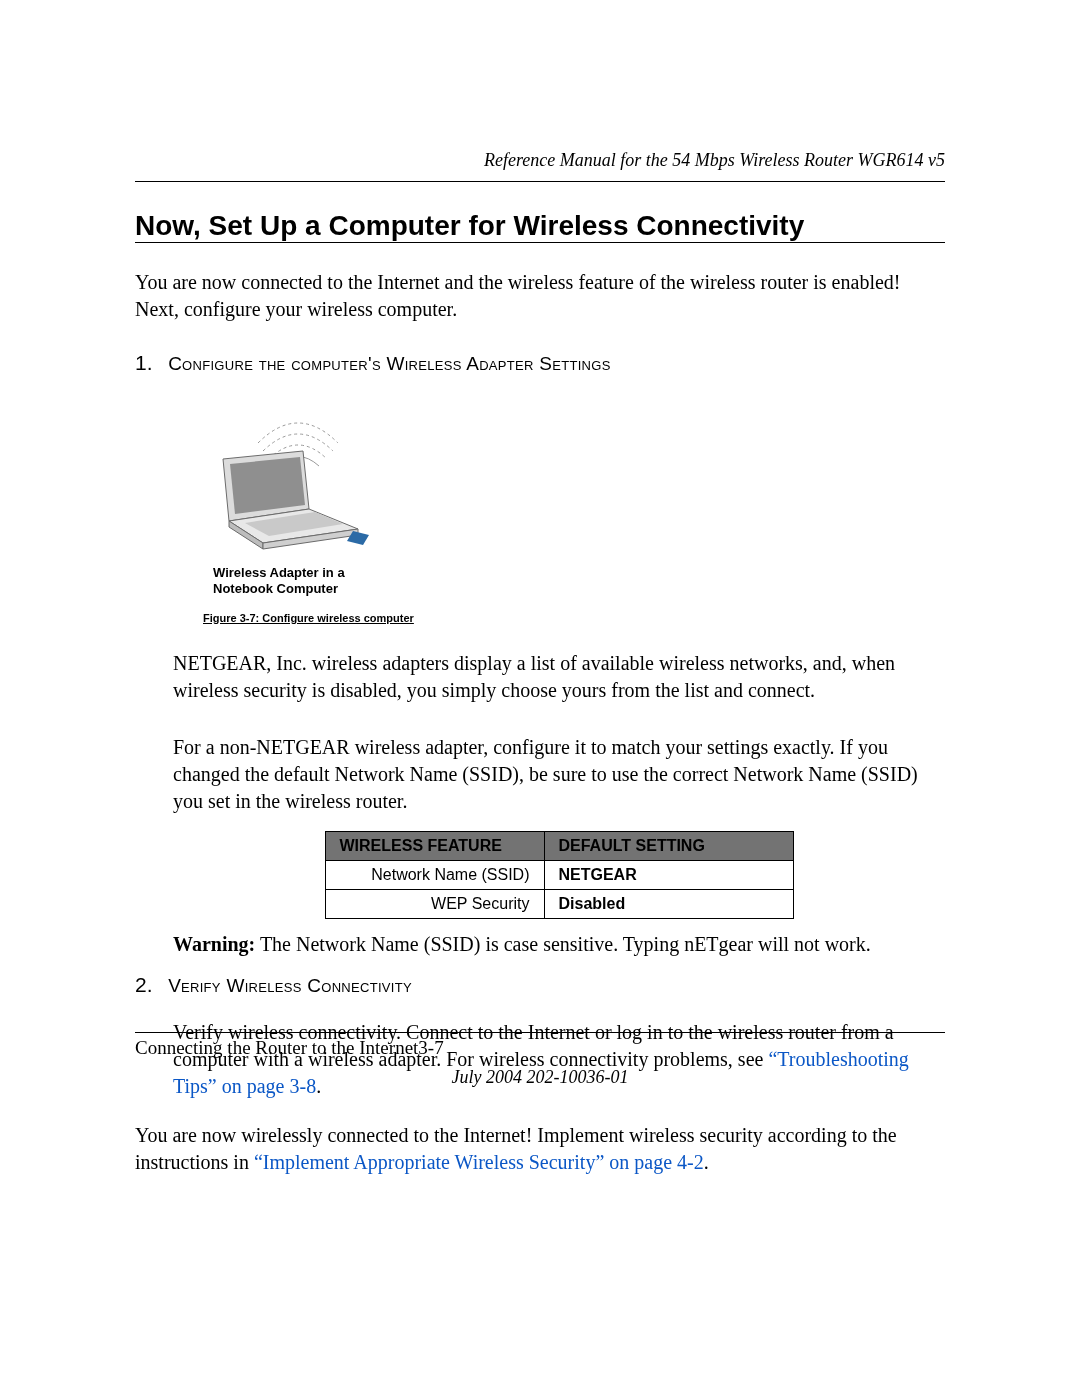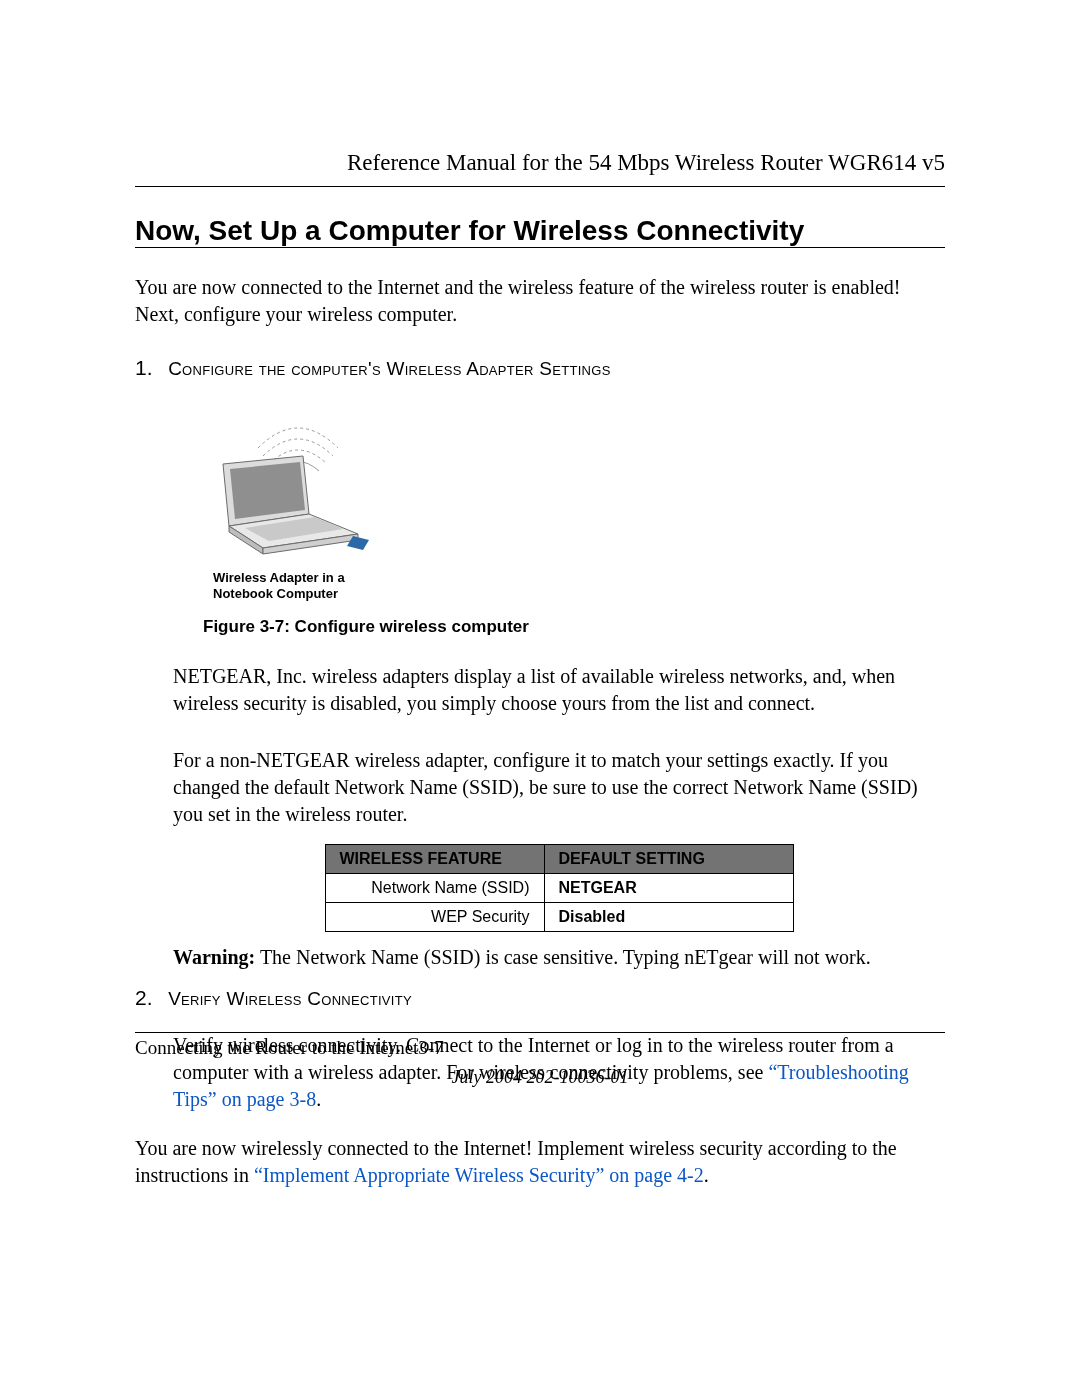--- a/index.html
+++ b/index.html
@@ -12,21 +12,22 @@
     color: #000;
   }
   .page {
     position: relative;
     width: 1080px;
     height: 1397px;
     box-sizing: border-box;
     padding: 150px 135px 0 135px;
   }
   .running-head {
-    font-size: 23px;
+    font-style: italic;
+    font-size: 18px;
     text-align: right;
     padding-bottom: 10px;
     border-bottom: 1px solid #000;
     margin-bottom: 28px;
   }
   h2.section-title {
     font-family: Helvetica, Arial, sans-serif;
     font-weight: bold;
     font-size: 28px;
     margin: 0;
@@ -47,22 +48,23 @@
   .fig-caption-small {
     font-family: Helvetica, Arial, sans-serif;
     font-weight: bold;
     font-size: 13px;
     line-height: 1.25;
     margin: 4px 0 0 10px;
   }
   .fig-caption {
     font-family: Helvetica, Arial, sans-serif;
     font-weight: bold;
-    font-size: 17px;
+    font-size: 11px;
     margin: 14px 0 0 0;
+    text-decoration: underline;
   }
   .table-wrap { margin: 16px 0 0 38px; display: flex; justify-content: center; }
   table.settings {
     border-collapse: collapse;
     font-family: Helvetica, Arial, sans-serif;
     font-size: 16px;
   }
   table.settings th, table.settings td {
     border: 1px solid #000;
     padding: 5px 14px;

